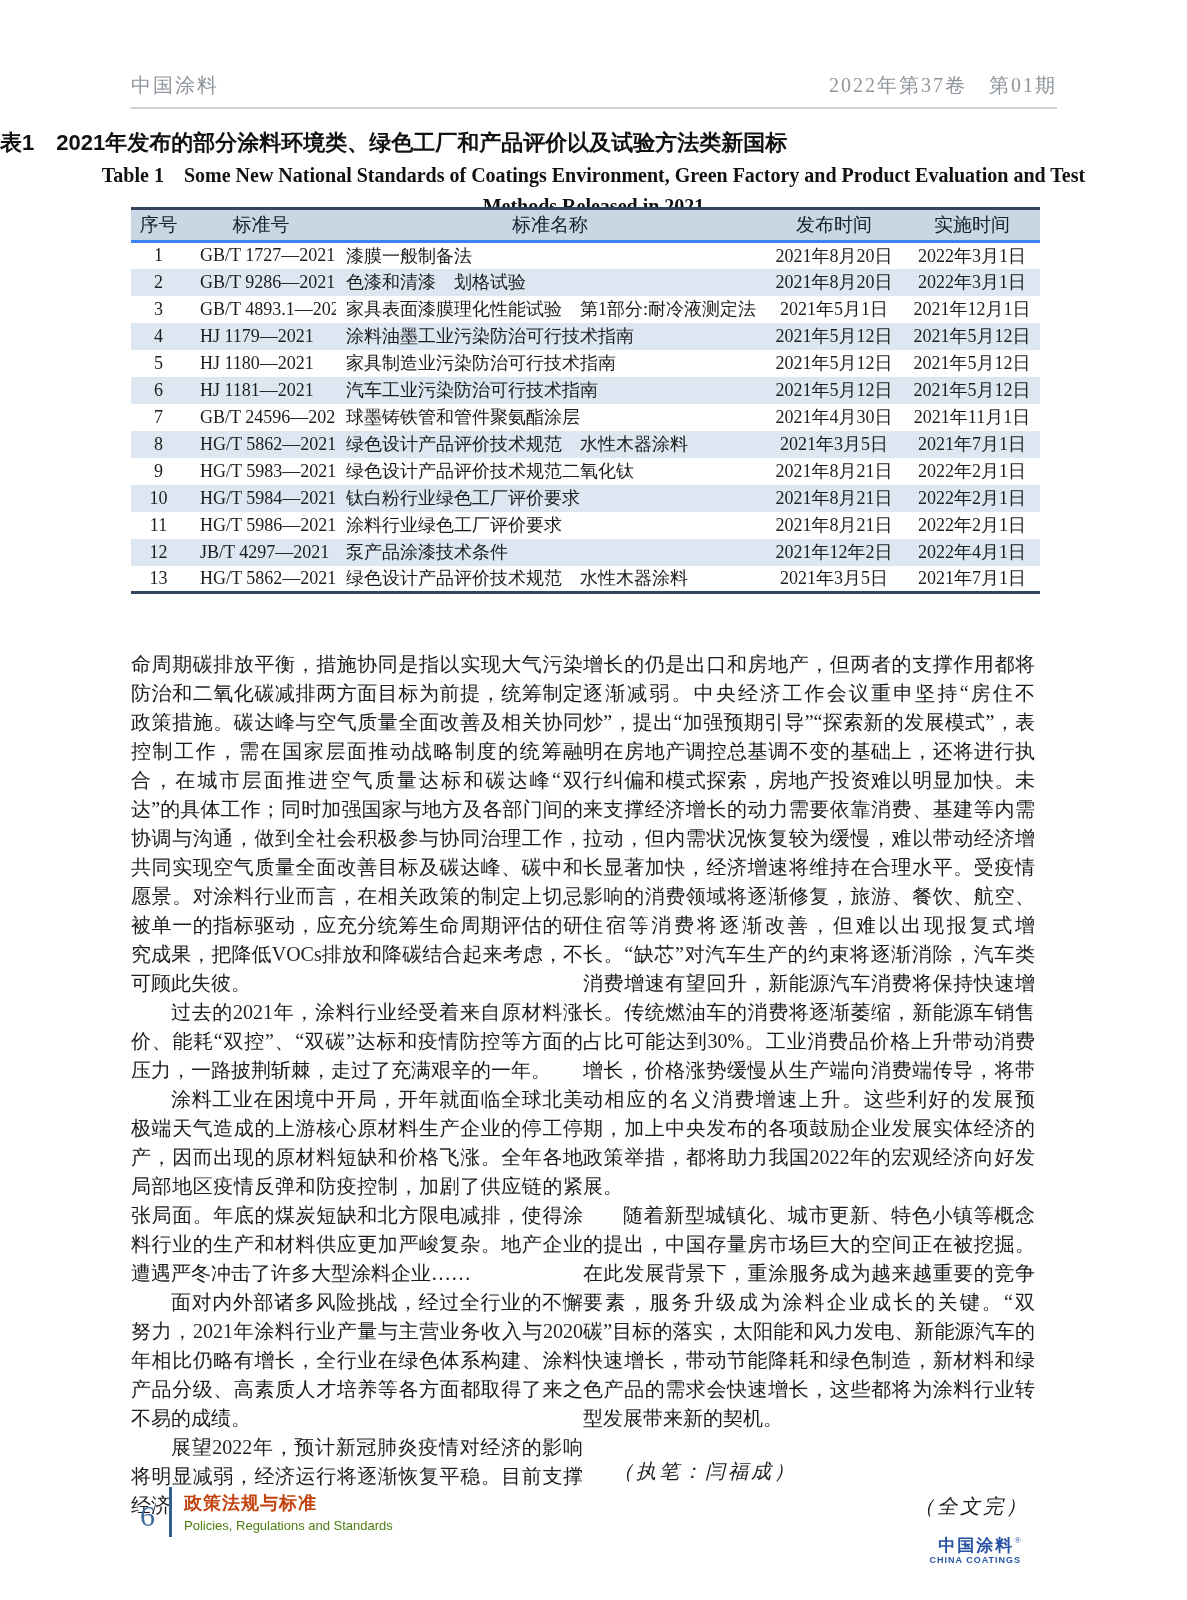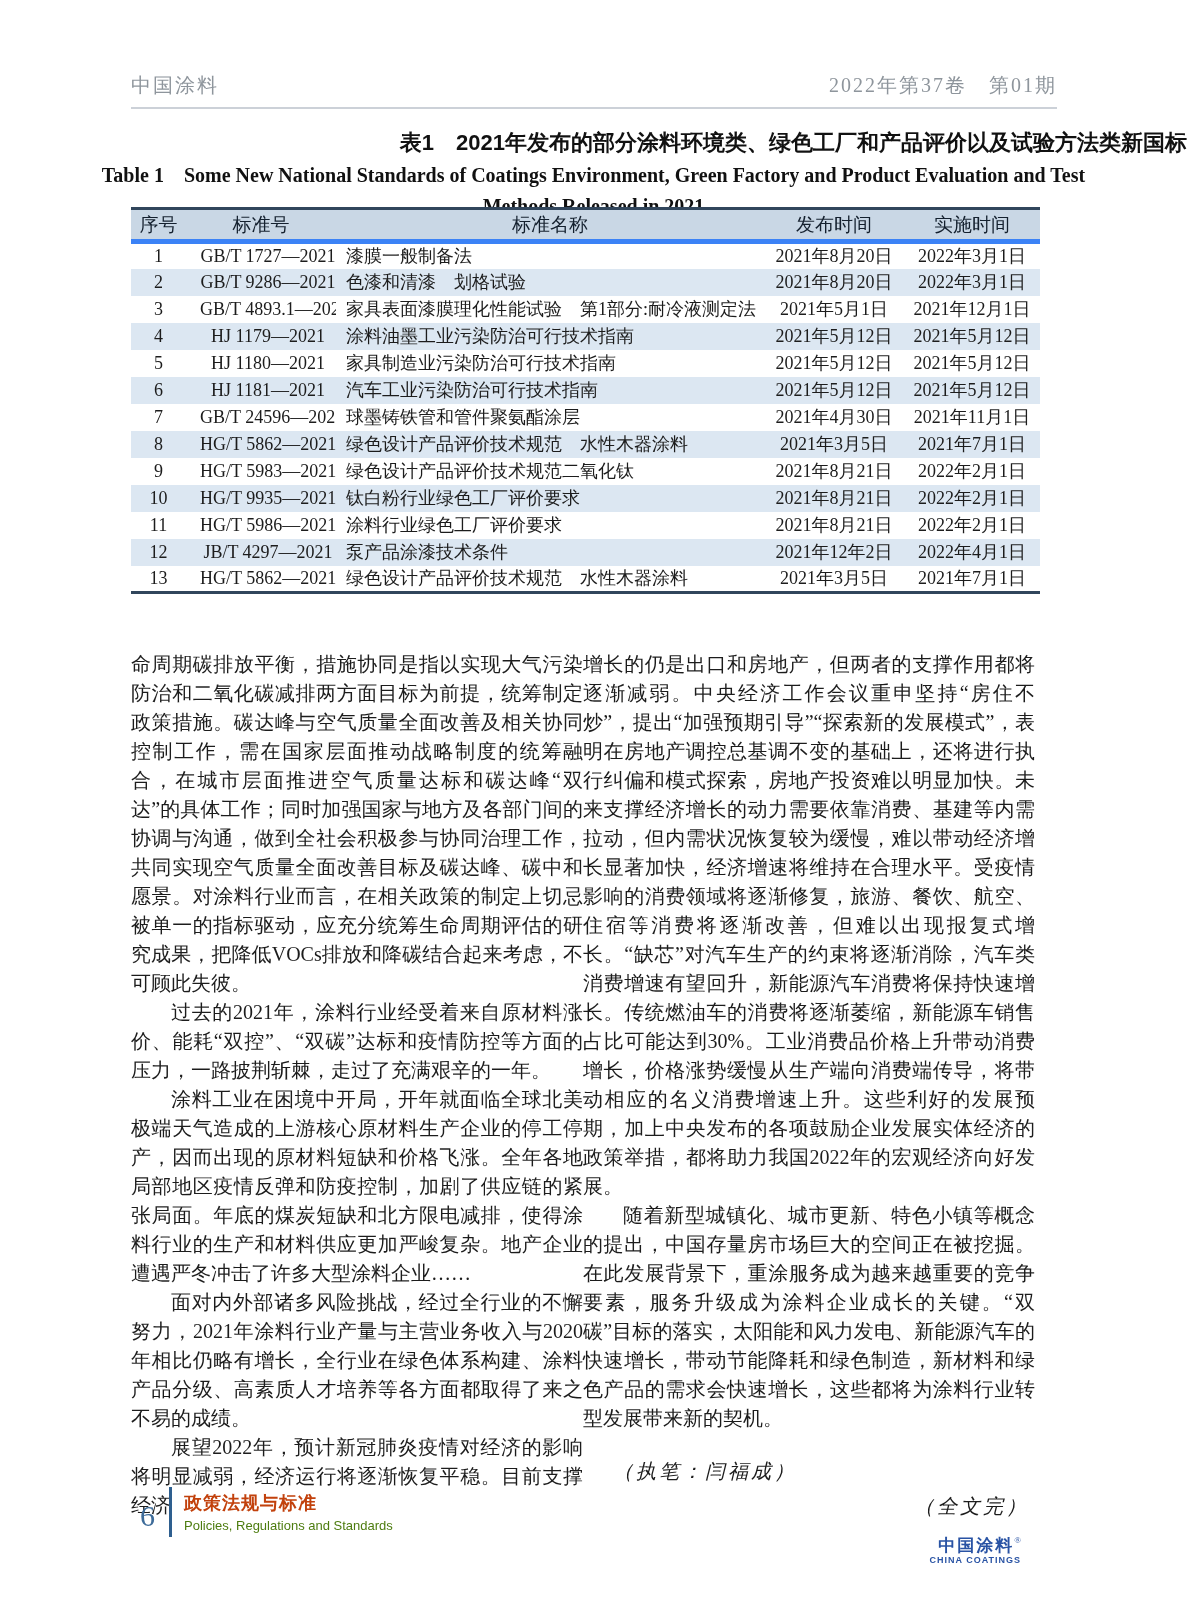--- a/index.html
+++ b/index.html
@@ -17,21 +17,21 @@
     position:absolute; top:72px; left:131px; width:926px;
     display:flex; justify-content:space-between; align-items:flex-end;
     padding-bottom:8px;
     border-bottom:2px solid #ccd1d8;
     color:#8e959c; font-size:20px; letter-spacing:2px;
   }
 
   
   .tbl-title-zh {
     position:absolute; top:128px; left:0; width:100%;
-    text-align:right; font-family:"Liberation Sans","DejaVu Sans",sans-serif;
+    text-align:left; font-family:"Liberation Sans","DejaVu Sans",sans-serif;
     font-weight:bold; font-size:22px; color:#111;
   }
   .tbl-title-en {
     position:absolute; top:160px; left:0; width:100%;
     text-align:center; font-weight:bold; font-size:20px; color:#111;
     line-height:31px;
   }
 
   
   table.standards {
@@ -40,27 +40,27 @@
     border-top:3px solid #31465c; border-bottom:3px solid #31465c;
     font-size:18px;
   }
   table.standards col.c0 { width:55px; }
   table.standards col.c1 { width:150px; }
   table.standards col.c2 { width:428px; }
   table.standards col.c3 { width:140px; }
   table.standards col.c4 { width:136px; }
   table.standards thead tr {
     background:#c9d7e5; height:33px;
-    border-bottom:5px solid #3b82f6;
+    border-bottom:3px solid #3b82f6;
   }
   table.standards th { font-weight:normal; font-size:19px; color:#14202e; }
   table.standards tbody tr { height:27px; }
   table.standards tbody tr:nth-child(even) { background:#dce7f2; }
   table.standards td { text-align:center; white-space:nowrap; overflow:hidden; }
-  table.standards td:nth-child(2) { text-align:center; padding-left:14px; }
+  table.standards td:nth-child(2) { text-align:left; padding-left:14px; }
   table.standards td:nth-child(3) { text-align:left; padding-left:10px; }
 
   
   .columns {
     position:absolute; top:650px; left:131px; width:926px;
     display:flex; 
   }
   .col { width:452px; font-size:20px; line-height:29px; text-align:justify; }
   .para { text-align:justify; }
   .para.indent { text-indent:2em; }
@@ -193,21 +193,21 @@
       </tr>
       <tr>
         <td>9</td>
         <td>HG/T 5983—2021</td>
         <td>绿色设计产品评价技术规范二氧化钛</td>
         <td>2021年8月21日</td>
         <td>2022年2月1日</td>
       </tr>
       <tr>
         <td>10</td>
-        <td>HG/T 9935—2021</td>
+        <td>HG/T 5984—2021</td>
         <td>钛白粉行业绿色工厂评价要求</td>
         <td>2021年8月21日</td>
         <td>2022年2月1日</td>
       </tr>
       <tr>
         <td>11</td>
         <td>HG/T 5986—2021</td>
         <td>涂料行业绿色工厂评价要求</td>
         <td>2021年8月21日</td>
         <td>2022年2月1日</td>

